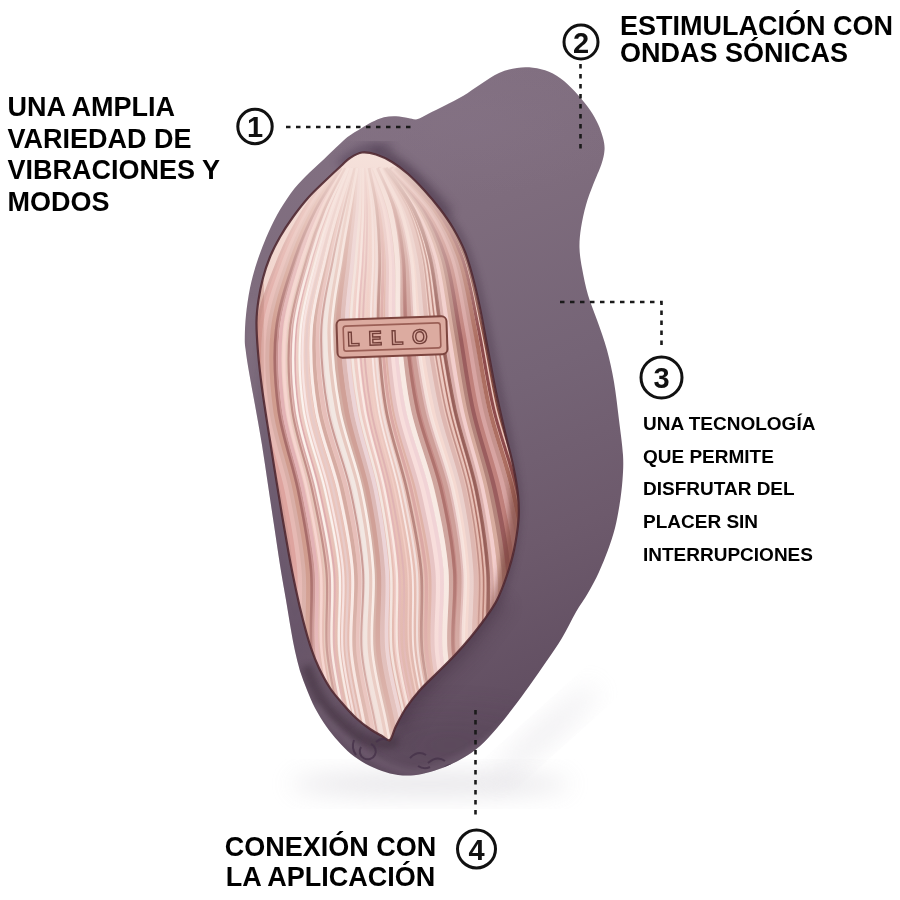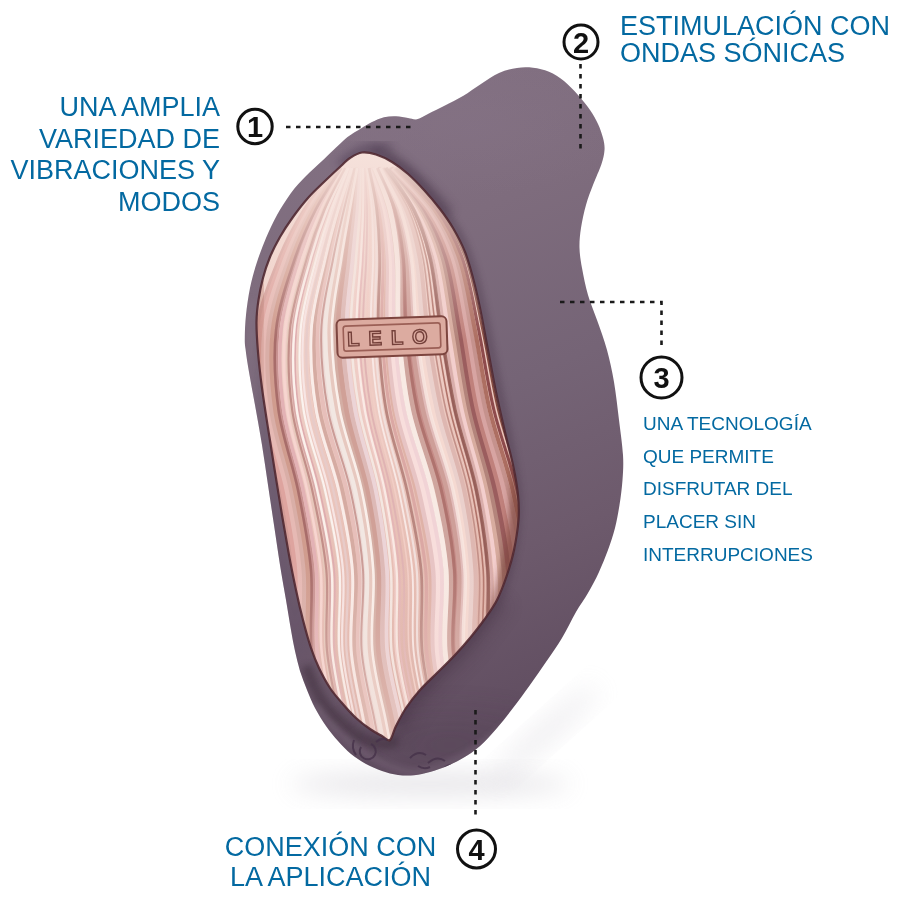--- a/index.html
+++ b/index.html
@@ -1,17 +1,17 @@
 <!DOCTYPE html>
 <html><head><meta charset="utf-8">
 <style>
 html,body{margin:0;padding:0;width:900px;height:900px;background:#fff;overflow:hidden;}
 body{font-family:"Liberation Sans",sans-serif;position:relative;}
-.t{position:absolute;font-weight:normal;color:#0369a1;letter-spacing:0px;}
-.b1{right:680px;top:92px;font-size:27px;line-height:31.7px;text-align:right;white-space:nowrap;}
+.t{position:absolute;font-weight:bold;color:#000000;letter-spacing:0px;}
+.b1{right:680px;top:92px;font-size:27px;line-height:31.7px;white-space:nowrap;}
 .b2{left:620px;top:12.5px;font-size:27px;line-height:27.5px;white-space:nowrap;}
 .b3{left:643px;top:407.8px;font-size:19px;line-height:32.7px;white-space:nowrap;}
 .b4{left:0;top:831.8px;width:661px;font-size:27px;line-height:30px;text-align:center;white-space:nowrap;}
 </style></head>
 <body>
 <svg width="900" height="900" viewBox="0 0 900 900" xmlns="http://www.w3.org/2000/svg" style="position:absolute;left:0;top:0">
 <defs>
   <linearGradient id="bodyG" x1="0.1" y1="0" x2="0.32" y2="1">
     <stop offset="0" stop-color="#847284"></stop>
     <stop offset="0.3" stop-color="#7e6c7d"></stop>

